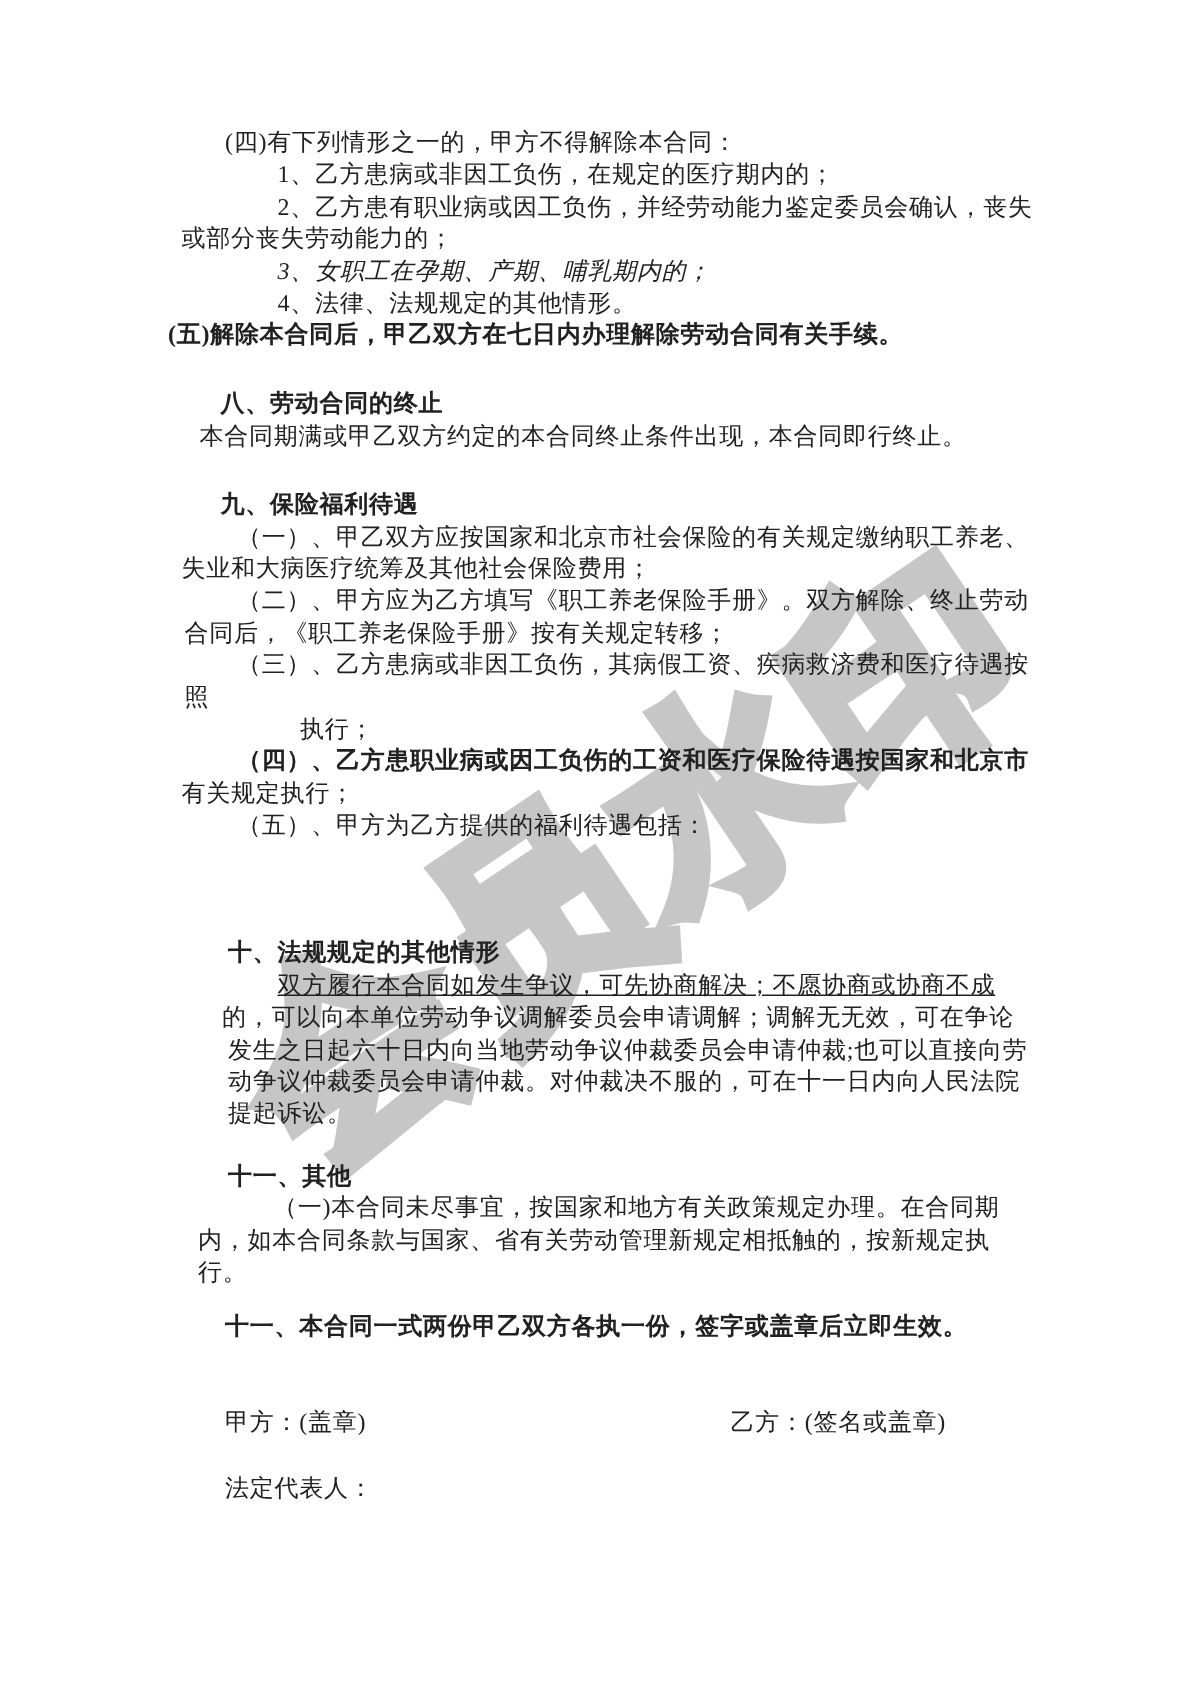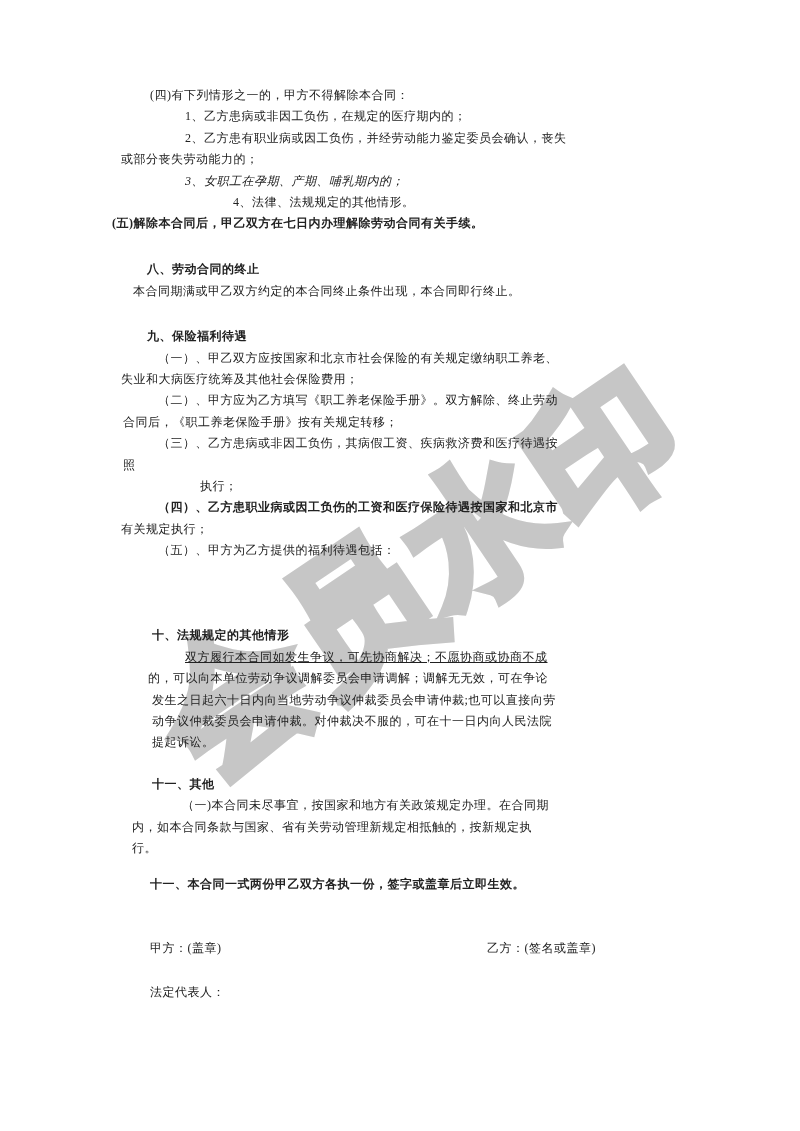--- a/index.html
+++ b/index.html
@@ -31,42 +31,42 @@
     user-select: none;
     pointer-events: none;
   }
   .doc {
     position: absolute;
     inset: 0;
     z-index: 1;
   }
   .line {
     position: absolute;
-    font-size: 12px;
+    font-size: 16px;
     line-height: 21px;
     letter-spacing: 0.5px;
     color: #212121;
     white-space: nowrap;
   }
   .line.bold {
     font-weight: bold;
   }
 </style>
 </head>
 <body>
 
 <div class="page">
   <div class="watermark" style="-webkit-text-stroke: 10px rgb(198, 198, 198);">会员水印</div>
   <div class="doc">
       <div class="line" style="left: 150px; top: 85px;">(四)有下列情形之一的，甲方不得解除本合同：</div>
       <div class="line" style="left: 185px; top: 106px;">1、乙方患病或非因工负伤，在规定的医疗期内的；</div>
       <div class="line" style="left: 185px; top: 128px;">2、乙方患有职业病或因工负伤，并经劳动能力鉴定委员会确认，丧失</div>
       <div class="line" style="left: 121px; top: 149px;">或部分丧失劳动能力的；</div>
       <div class="line" style="left: 185px; top: 171px; font-style: italic;">3、女职工在孕期、产期、哺乳期内的；</div>
-      <div class="line" style="left: 185px; top: 192px; margin-left: 48px;">4、法律、法规规定的其他情形。</div>
+      <div class="line" style="left: 185px; top: 192px;">4、法律、法规规定的其他情形。</div>
       <div class="line" style="left: 112px; top: 213px; font-weight: bold;">(五)解除本合同后，甲乙双方在七日内办理解除劳动合同有关手续。</div>
       <div class="line bold" style="left: 147px; top: 259px;">八、劳动合同的终止</div>
       <div class="line" style="left: 133px; top: 281px;">本合同期满或甲乙双方约定的本合同终止条件出现，本合同即行终止。</div>
       <div class="line bold" style="left: 147px; top: 326px;">九、保险福利待遇</div>
       <div class="line" style="left: 158px; top: 348px;">（一）、甲乙双方应按国家和北京市社会保险的有关规定缴纳职工养老、</div>
       <div class="line" style="left: 121px; top: 369px;">失业和大病医疗统筹及其他社会保险费用；</div>
       <div class="line" style="left: 158px; top: 390px;">（二）、甲方应为乙方填写《职工养老保险手册》。双方解除、终止劳动</div>
       <div class="line" style="left: 123px; top: 412px;">合同后，《职工养老保险手册》按有关规定转移；</div>
       <div class="line" style="left: 158px; top: 433px;">（三）、乙方患病或非因工负伤，其病假工资、疾病救济费和医疗待遇按</div>
       <div class="line" style="left: 123px; top: 455px;">照</div>

